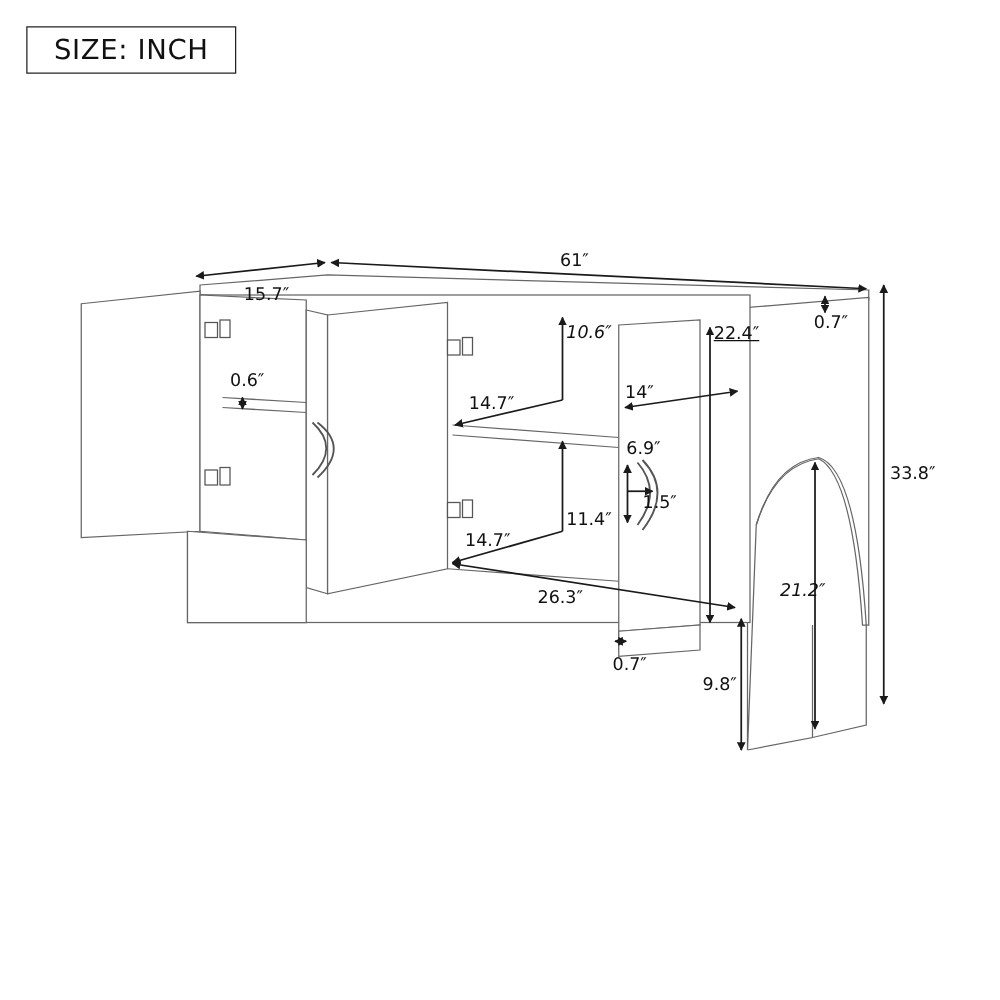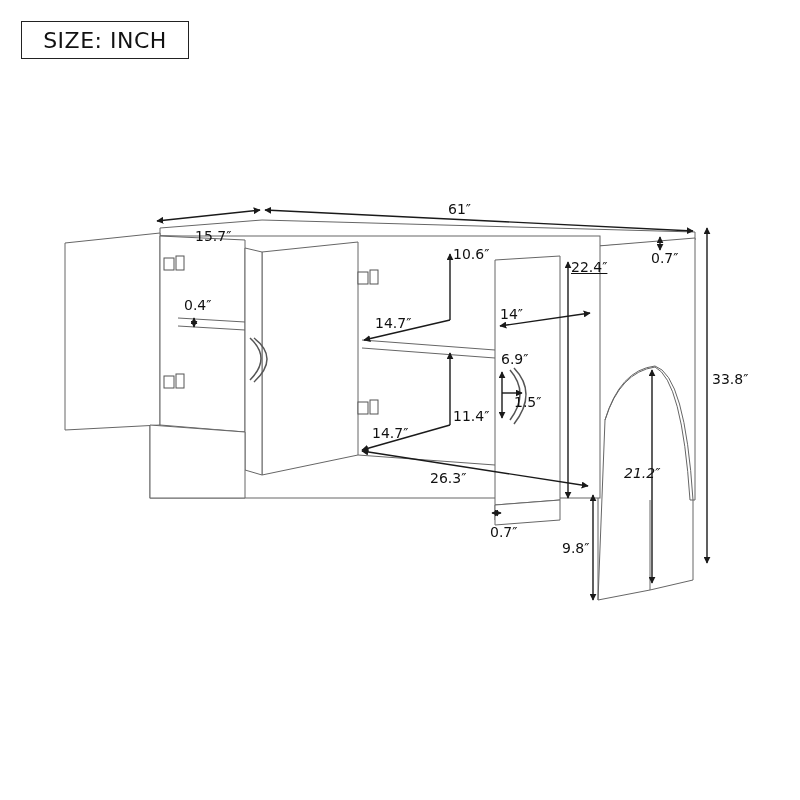--- a/index.html
+++ b/index.html
@@ -88,23 +88,23 @@
     <line x1="492" y1="513" x2="501" y2="513" marker-start="url(#ah)" marker-end="url(#ah)"></line>
     <line x1="593" y1="495" x2="593" y2="600" marker-start="url(#ah)" marker-end="url(#ah)"></line>
     <line x1="652" y1="370" x2="652" y2="583" marker-start="url(#ah)" marker-end="url(#ah)"></line>
     <line x1="707" y1="228" x2="707" y2="563" marker-start="url(#ah)" marker-end="url(#ah)"></line>
   </g>
 </svg>
 
 <div class="lbl" style="left:195px;top:197px;margin-top:32px;">15.7″</div>
 <div class="lbl" style="left:448px;top:202px;">61″</div>
 <div class="lbl" style="left:651px;top:251px;">0.7″</div>
-<div class="lbl" style="left:453px;top:247px;">10.6″</div>
+<div class="lbl" style="left:453px;top:259px;font-style:italic;">10.6″</div>
 <div class="lbl" style="left:571px;top:260px;text-decoration:underline;">22.4″</div>
-<div class="lbl" style="left:184px;top:298px;">0.4″</div>
+<div class="lbl" style="left:184px;top:298px;">0.6″</div>
 <div class="lbl" style="left:375px;top:316px;">14.7″</div>
 <div class="lbl" style="left:500px;top:307px;">14″</div>
 <div class="lbl" style="left:501px;top:352px;">6.9″</div>
 <div class="lbl" style="left:453px;top:369px;margin-top:40px;">11.4″</div>
 <div class="lbl" style="left:514px;top:395px;">1.5″</div>
 <div class="lbl" style="left:372px;top:426px;">14.7″</div>
 <div class="lbl" style="left:430px;top:471px;">26.3″</div>
 <div class="lbl" style="left:490px;top:525px;">0.7″</div>
 <div class="lbl" style="left:712px;top:372px;">33.8″</div>
 <div class="lbl" style="left:624px;top:466px;font-style:italic;">21.2″</div>

